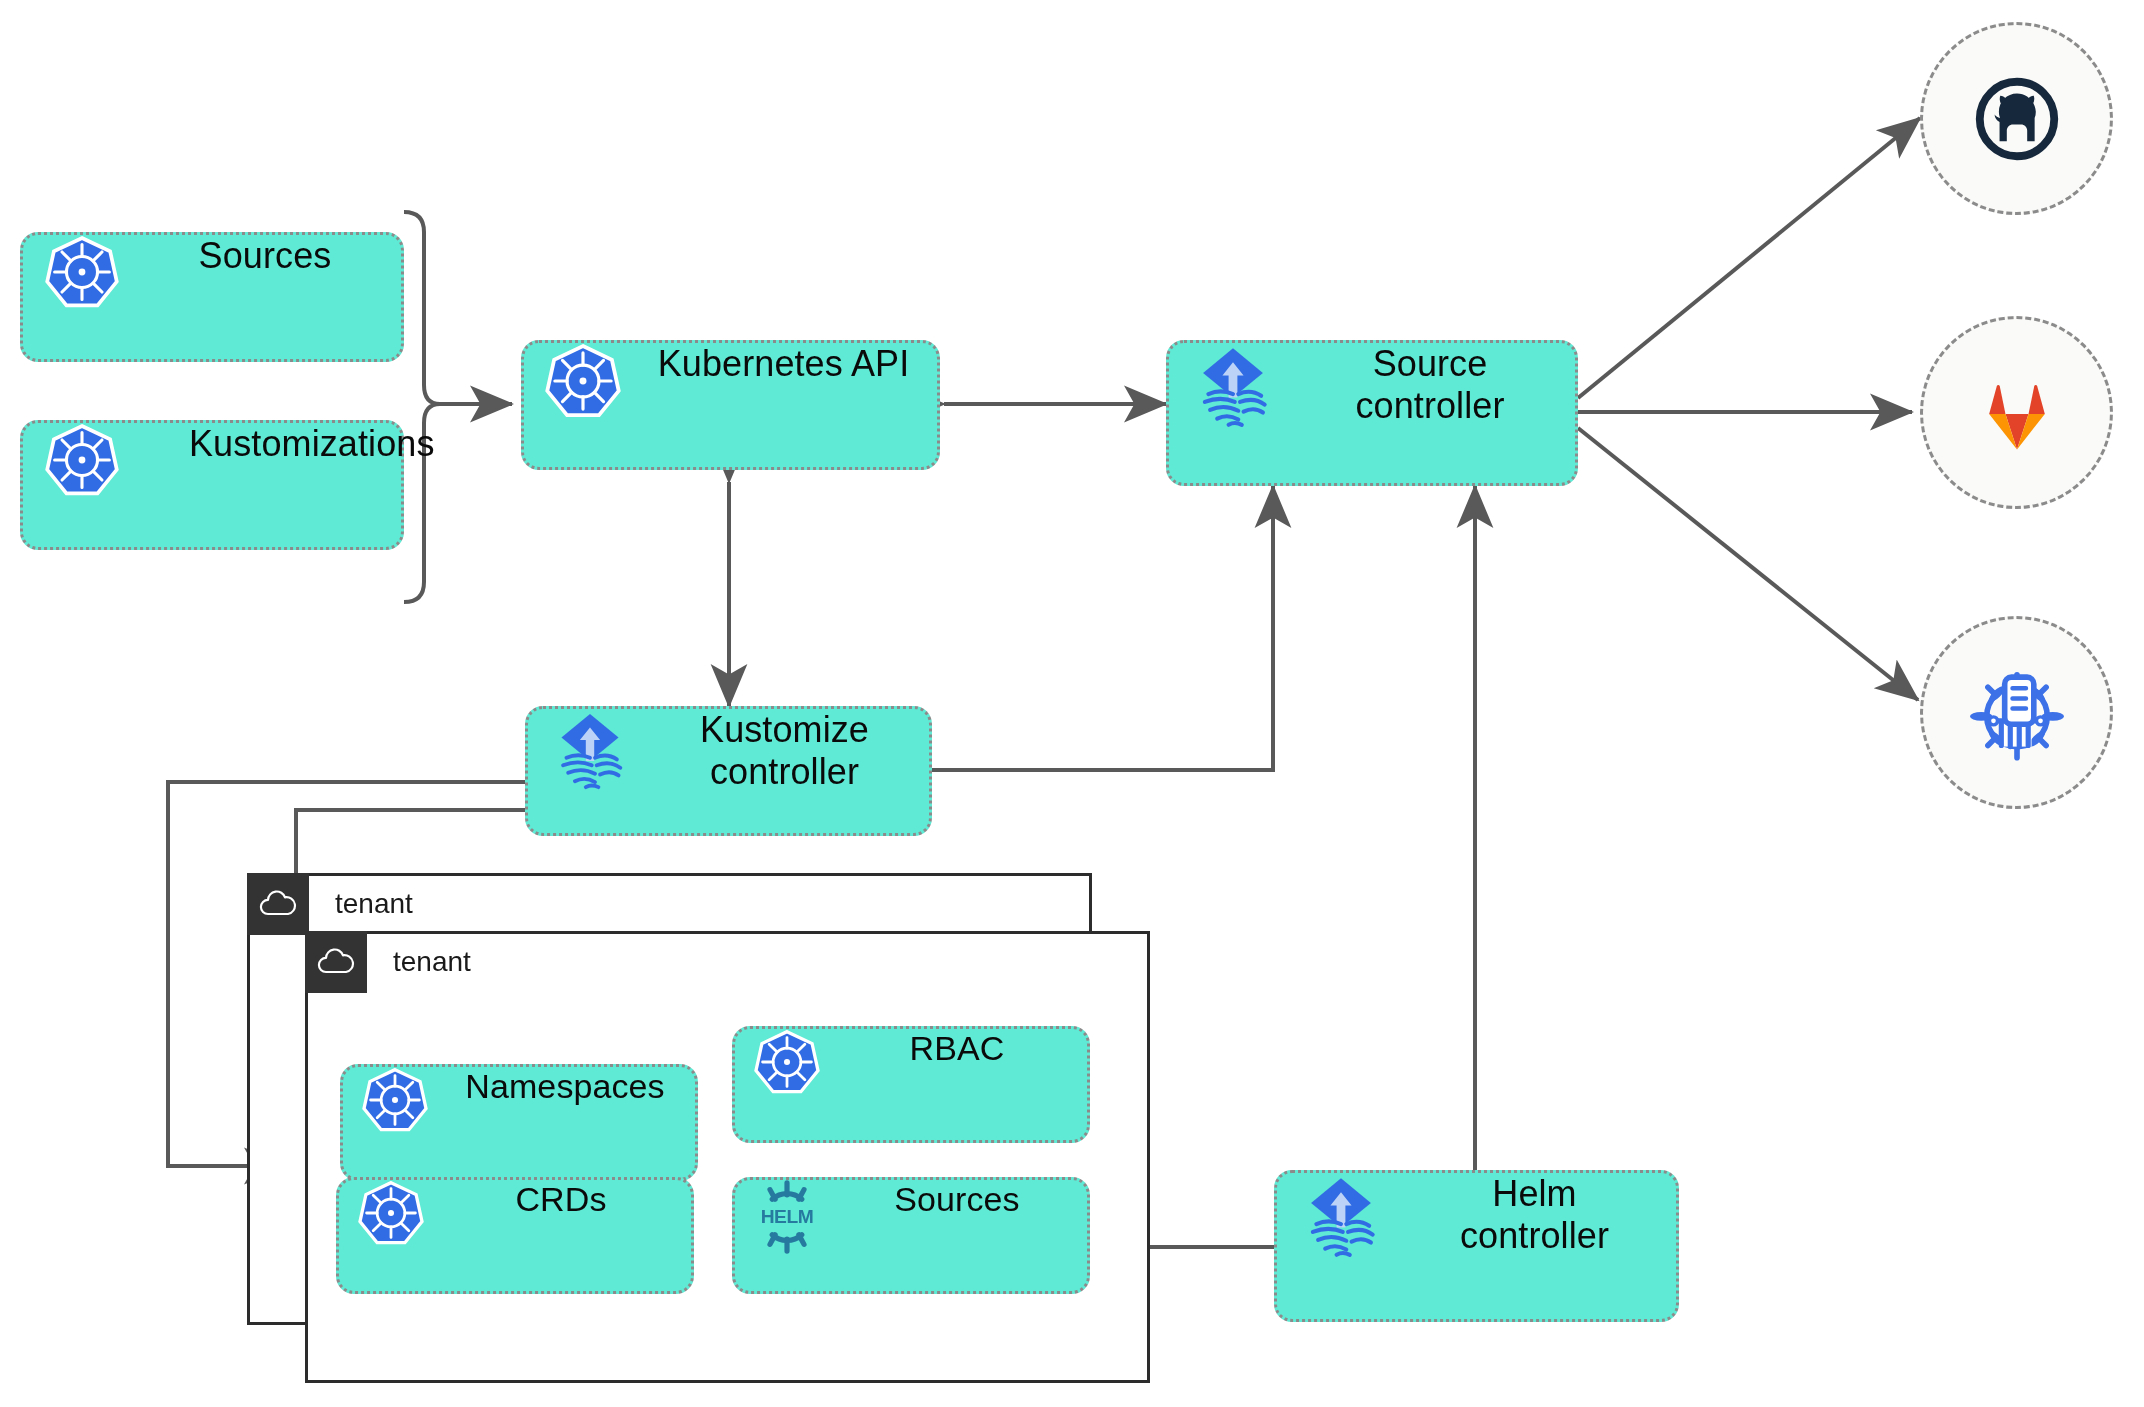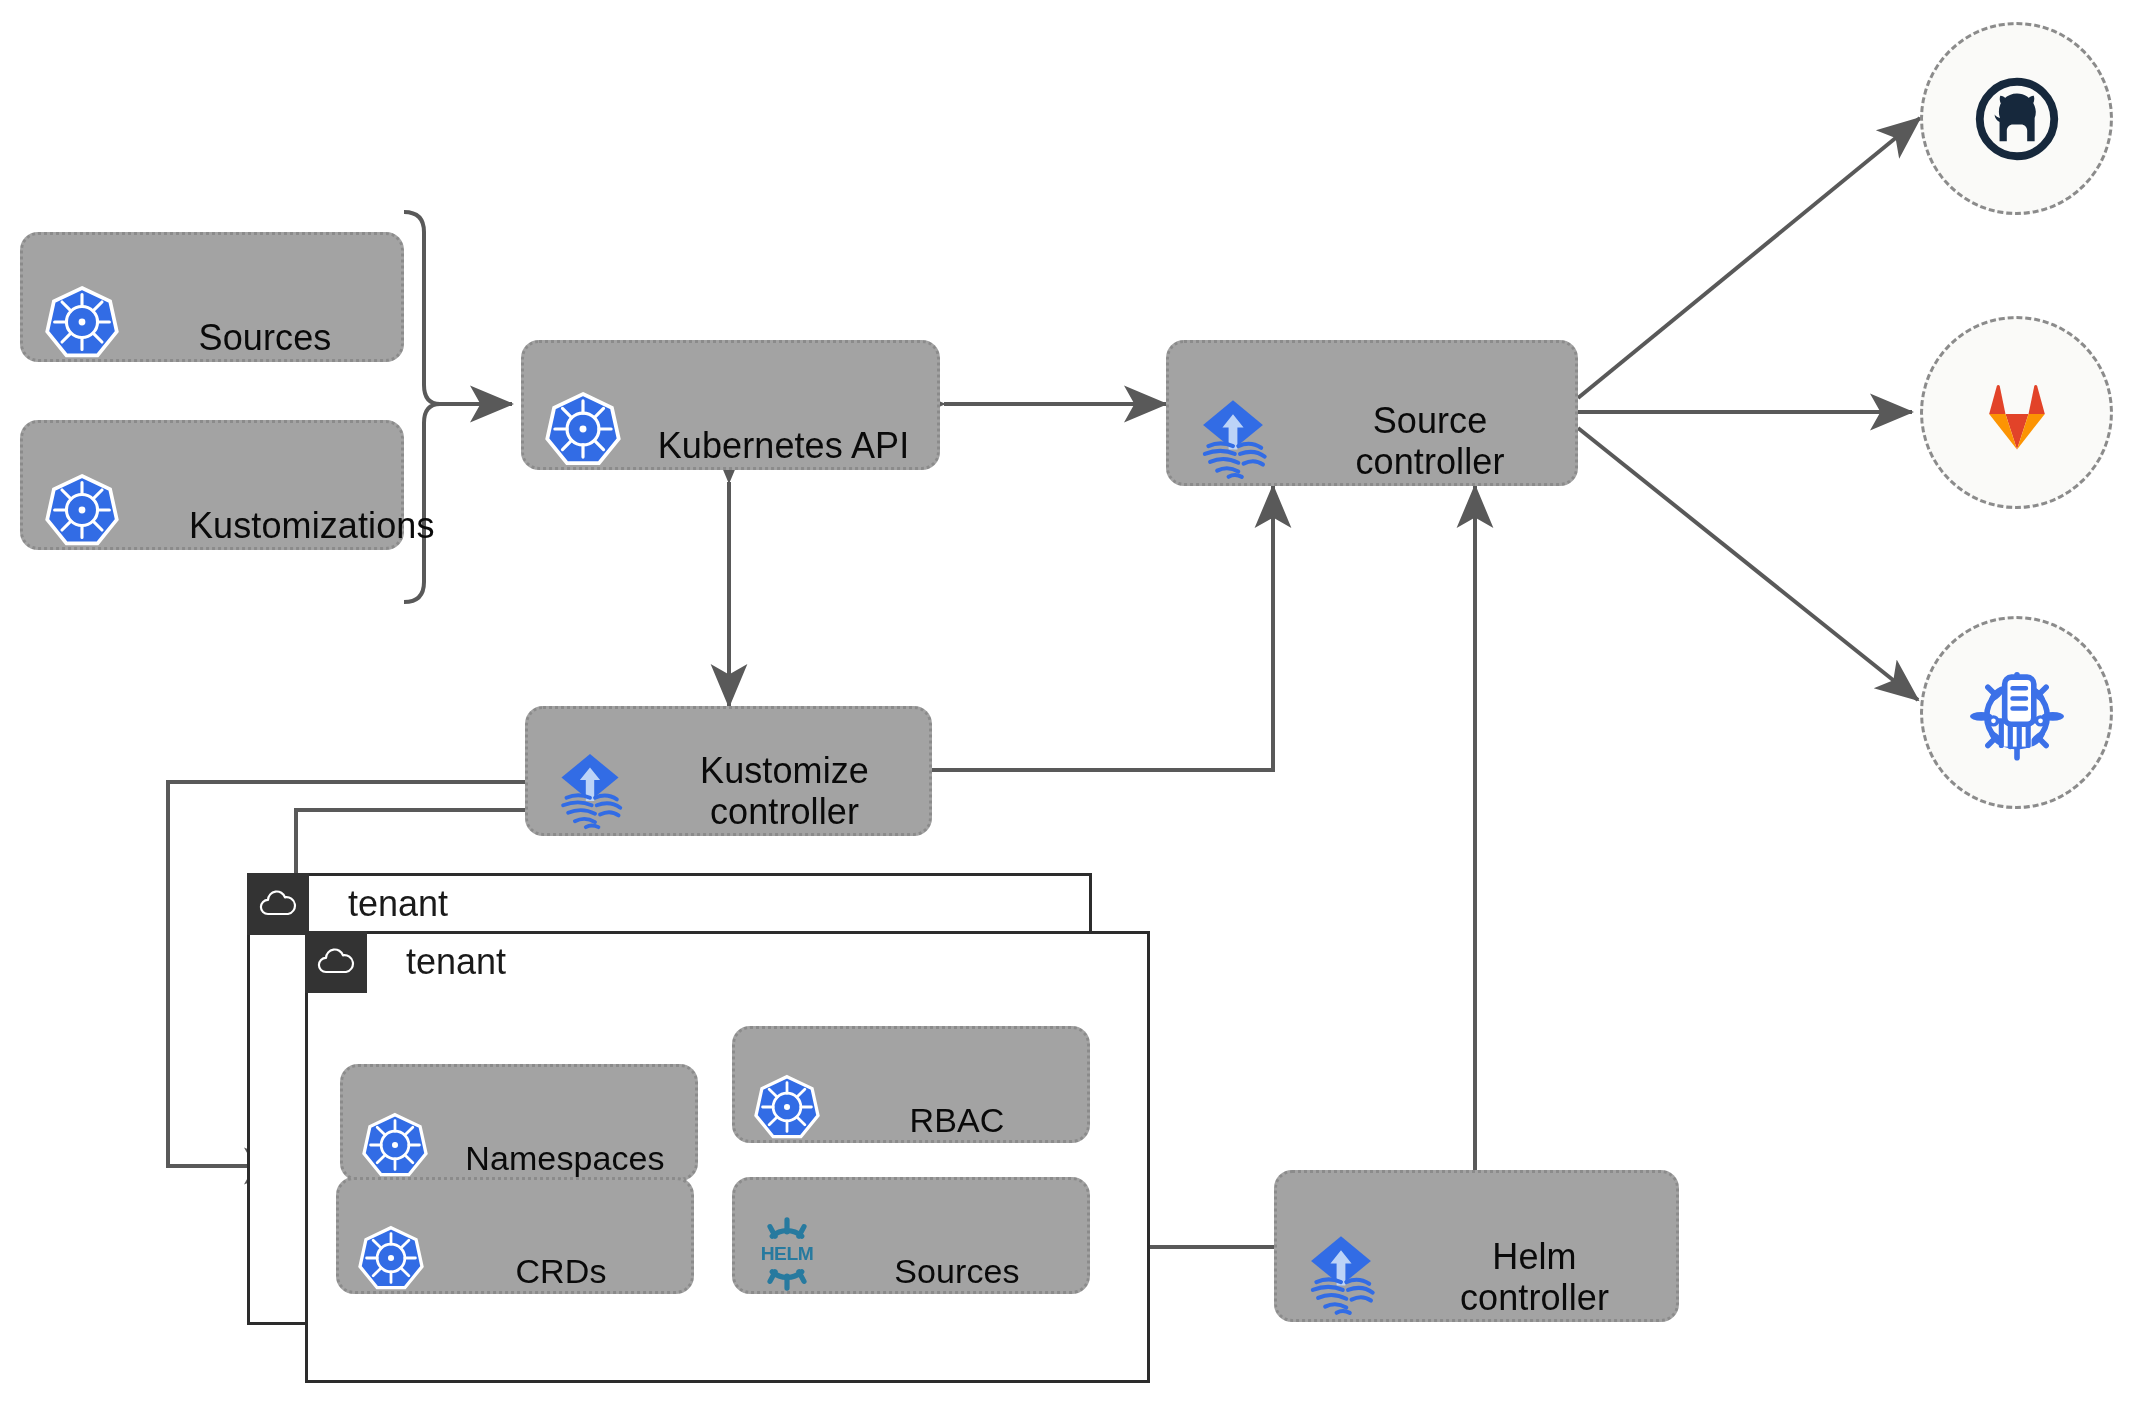--- a/index.html
+++ b/index.html
@@ -21,25 +21,25 @@
     width: 2144px;
     height: 1407px;
     pointer-events: none;
     z-index: 1;
   }
 
   
   .node {
     position: absolute;
     box-sizing: border-box;
-    background: #a3a3a3;
+    background: #5eead4;
     border: 3px dotted #8b8b8b;
     border-radius: 18px;
     display: flex;
-    align-items: flex-end;
+    align-items: flex-start;
     z-index: 3;
   }
   .node .ico {
     flex: 0 0 auto;
     display: flex;
     align-items: center;
     justify-content: center;
   }
   .node .lbl {
     flex: 1 1 auto;
@@ -85,22 +85,22 @@
     width: 62px;
     height: 62px;
     background: #333333;
     display: flex;
     align-items: center;
     justify-content: center;
     flex: 0 0 auto;
   }
   .tenant .tname {
     color: #1a1a1a;
-    font-size: 36px;
-    padding-left: 39px;
+    font-size: 28px;
+    padding-left: 26px;
     white-space: nowrap;
   }
 </style>
 </head>
 <body>
 
 <div id="canvas">
 
   <svg id="edges" viewBox="0 0 2144 1407" xmlns="http://www.w3.org/2000/svg">
     <defs>

